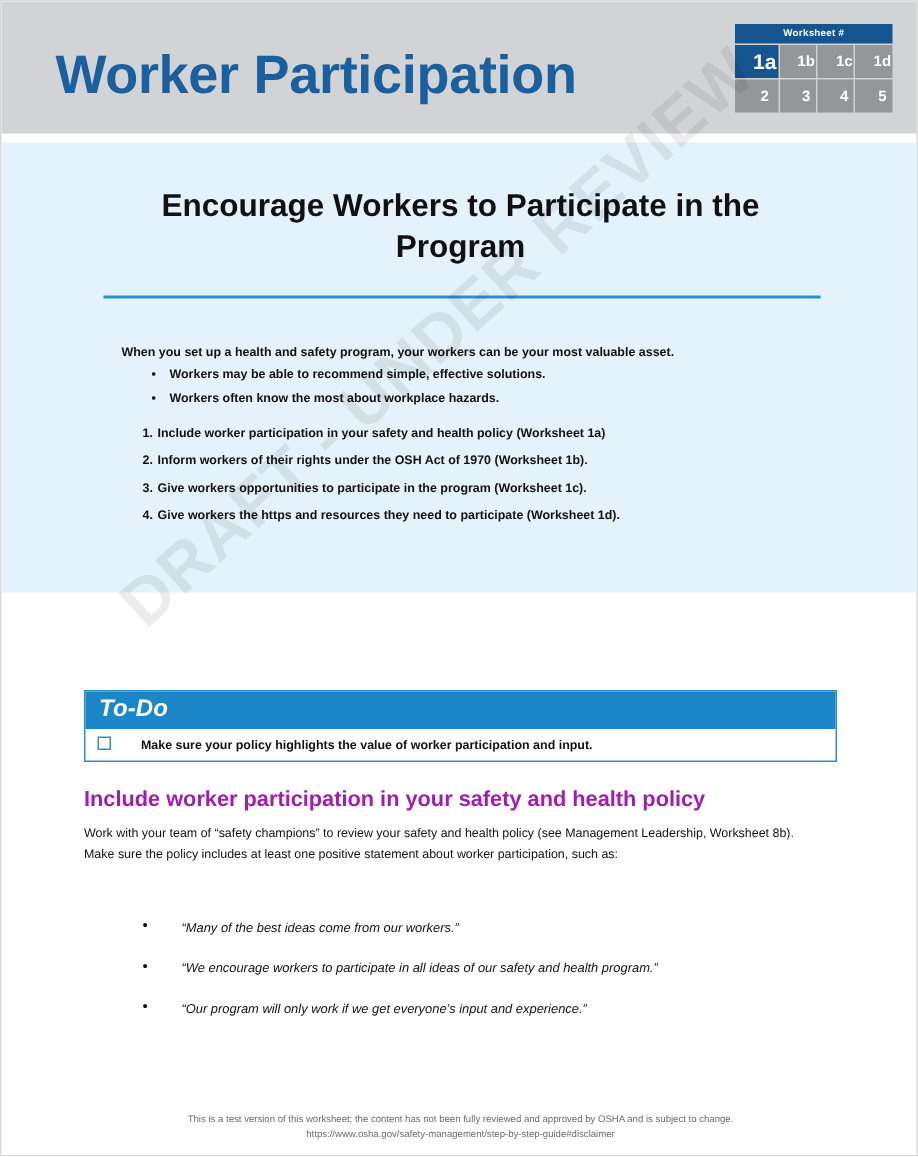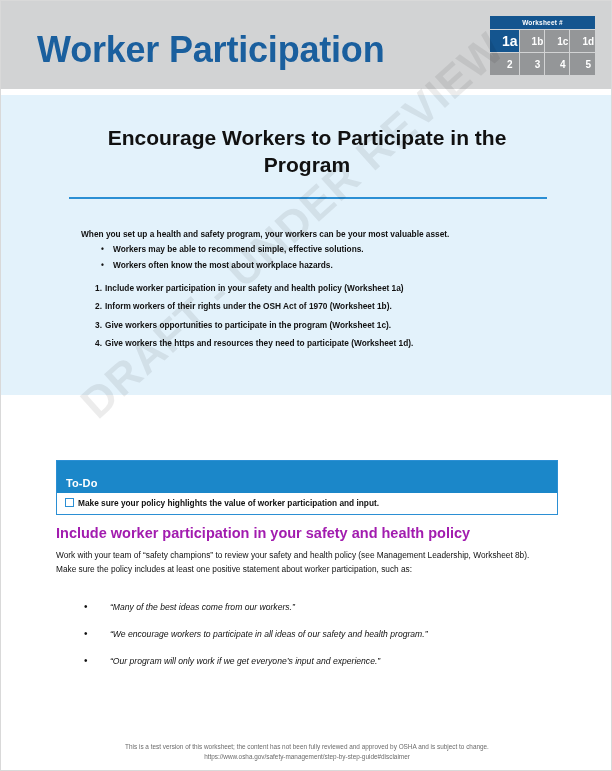--- a/index.html
+++ b/index.html
@@ -156,29 +156,30 @@
     left: 55px;
     top: 459px;
     width: 502px;
     border: 1px solid #2b8fd4;
     box-sizing: border-box;
     background: #ffffff;
   }
   .todo-header {
     background: #1b87c9;
     color: #ffffff;
-    font-size: 11px;
-    font-weight: bold;
-    padding: 16px 9px 4px 9px;
+    font-size: 16px;
+    font-weight: bold;
+    padding: 3px 9px 4px 9px;
     letter-spacing: 0.1px;
+    font-style: italic;
   }
   .todo-row {
     display: flex;
     padding: 5px 8px 6px 8px;
-    gap: 4px;
+    gap: 20px;
   }
   .todo-checkbox {
     flex: 0 0 auto;
     width: 9px;
     height: 9px;
     border: 1.4px solid #2b8fd4;
     box-sizing: border-box;
     background: #ffffff;
   }
   .todo-text {
@@ -205,21 +206,21 @@
     font-size: 8.3px;
     color: #111111;
     line-height: 1.65;
   }
   .section-body p { margin: 0; }
   .quote-list {
     position: absolute;
     left: 78px;
     top: 596px;
     width: 470px;
-    margin: 5px;
+    margin: 16px;
     padding: 0;
     list-style: none;
     font-size: 8.6px;
     font-style: italic;
     color: #111111;
   }
   .quote-list li {
     position: relative;
     margin: 0 0 17px 0;
     padding-left: 26px;

